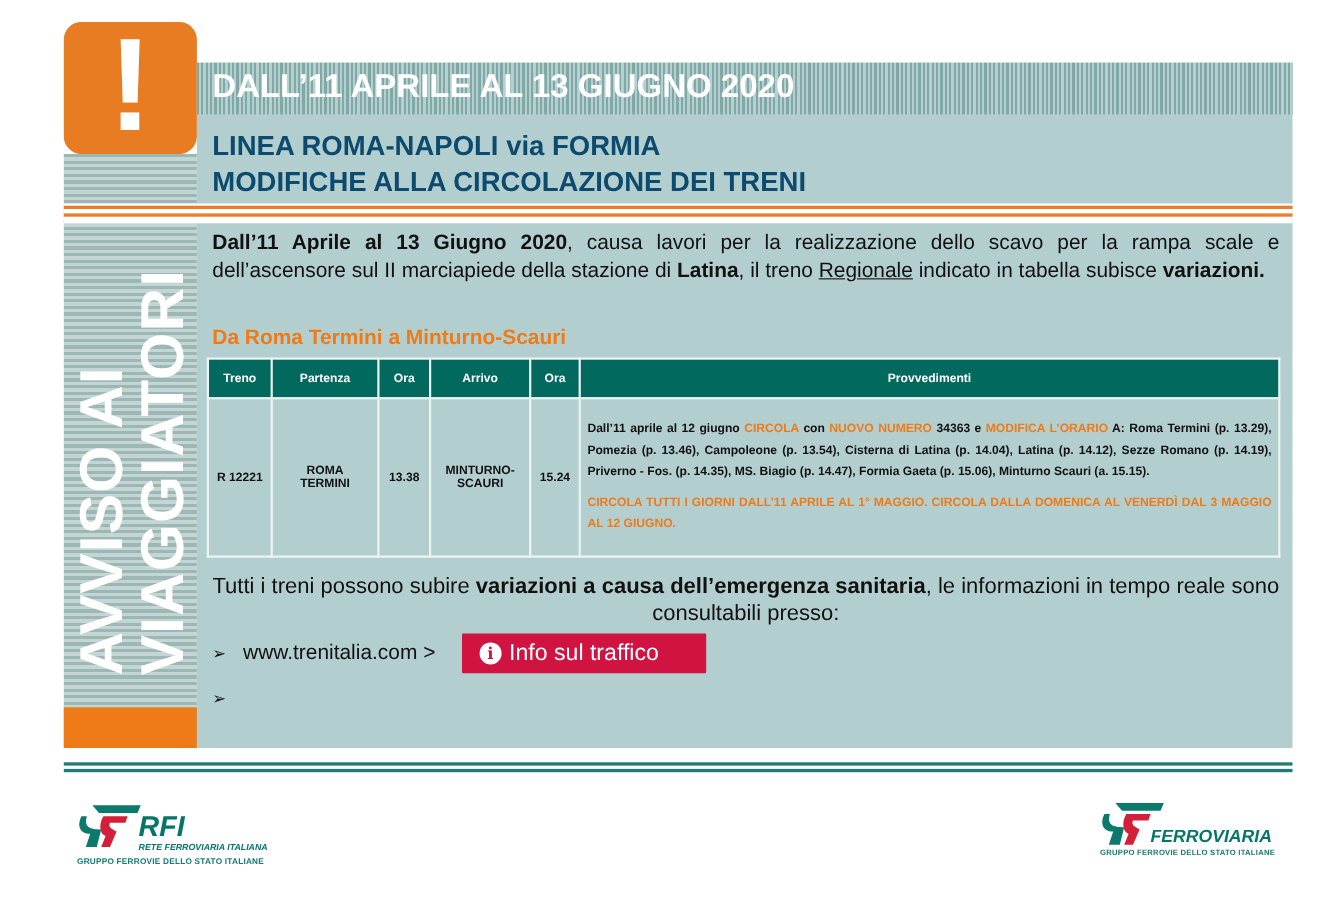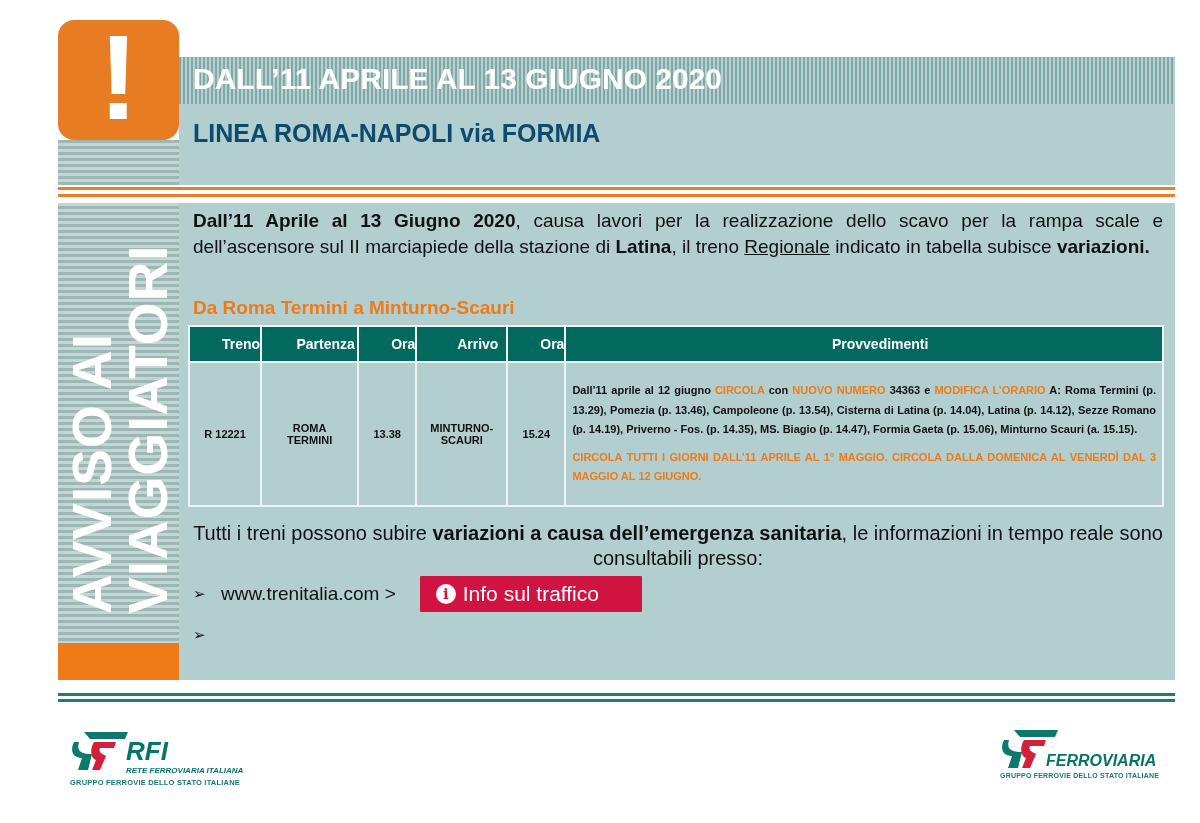--- a/index.html
+++ b/index.html
@@ -31,21 +31,21 @@
   .white-gap { position: absolute; left: 58px; top: 185px; width: 1117px; height: 18px; background: #fff; }
 
   .intro { position: absolute; left: 193px; top: 208px; width: 970px; font-size: 19px; line-height: 26px; text-align: justify; color: #111; }
   .intro b { font-weight: bold; }
   .intro u { text-decoration: underline; }
 
   .route-title { position: absolute; left: 193px; top: 297px; font-size: 19px; font-weight: bold; color: #ee7b17; }
 
   table.trains { position: absolute; left: 188px; top: 325px; width: 976px; border-collapse: collapse; }
   table.trains th, table.trains td { border: 2px solid #eef4f4; }
-  table.trains th { background: #02695f; color: #fff; font-size: 14px; font-weight: bold; height: 36px; text-align: center; padding-left: 32px; }
+  table.trains th { background: #02695f; color: #fff; font-size: 11px; font-weight: bold; height: 36px; text-align: center; }
   table.trains td { font-size: 11px; font-weight: bold; color: #111; text-align: center; height: 144px; vertical-align: middle; }
   table.trains td.prov { text-align: justify; padding: 6px 6px; line-height: 19.5px; border-radius: 24px; }
   .or { color: #ee7b17; }
   .prov-note { color: #ee7b17; margin-top: 8px; }
 
   .footer-text { position: absolute; left: 193px; top: 521px; width: 970px; font-size: 20px; line-height: 25px; color: #111; text-align: center; }
   .bullet-row { position: absolute; left: 193px; font-size: 19px; color: #111; display: flex; align-items: center; }
   .bullet-row .arrow { width: 28px; display: inline-block; font-size: 15px; }
   .info-btn { display: inline-flex; align-items: center; margin-left: 24px; background: #d01341; color: #fff;
     height: 36px; width: 222px; padding-left: 16px; font-size: 21px; border-radius: 1px; }
@@ -76,20 +76,21 @@
     <span>AVVISO AI</span>
     <span>VIAGGIATORI</span>
   </div>
 </div>
 
 <div class="panel"></div>
 <div class="date-band"></div>
 <div class="date-title">DALL’11 APRILE AL 13 GIUGNO 2020</div>
 <div class="headline">
   <div>LINEA ROMA-NAPOLI via FORMIA</div>
+  <div>MODIFICHE ALLA CIRCOLAZIONE DEI TRENI</div>
 </div>
 
 <div class="white-gap"></div>
 <div class="orange-lines">
     <div></div>
     <div></div>
   </div>
 
 <div class="intro">
   <b>Dall’11 Aprile al 13 Giugno 2020</b><span>, causa lavori per la realizzazione dello scavo per la rampa scale e dell’ascensore sul II marciapiede della stazione di </span><b>Latina</b><span>, il treno </span><u>Regionale</u><span> indicato in tabella subisce </span><b>variazioni.</b>

